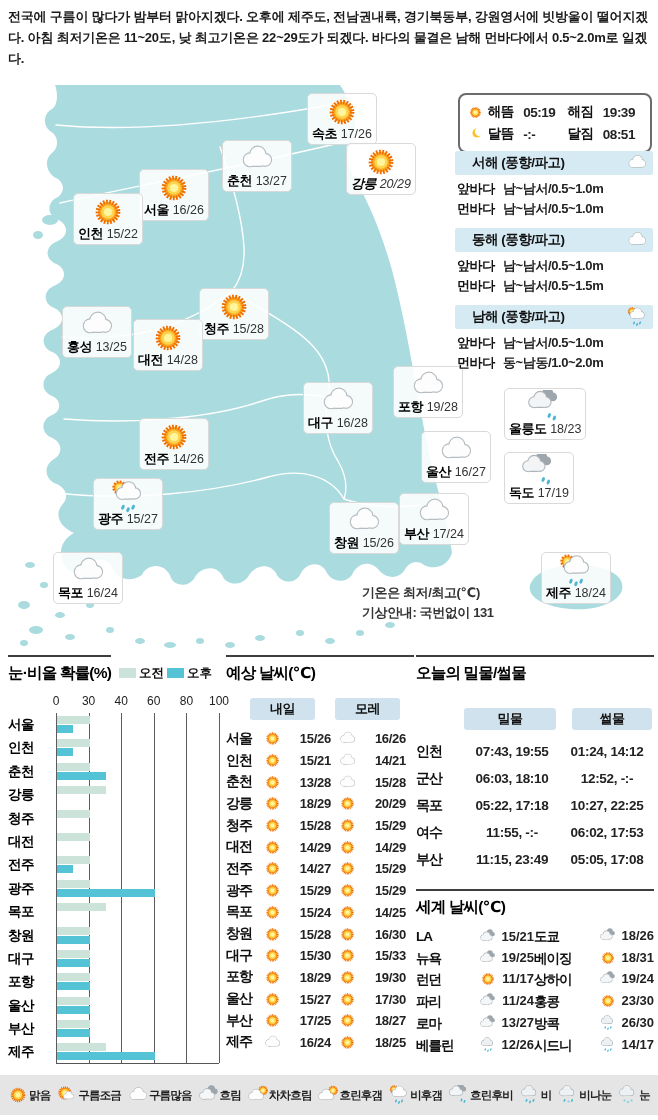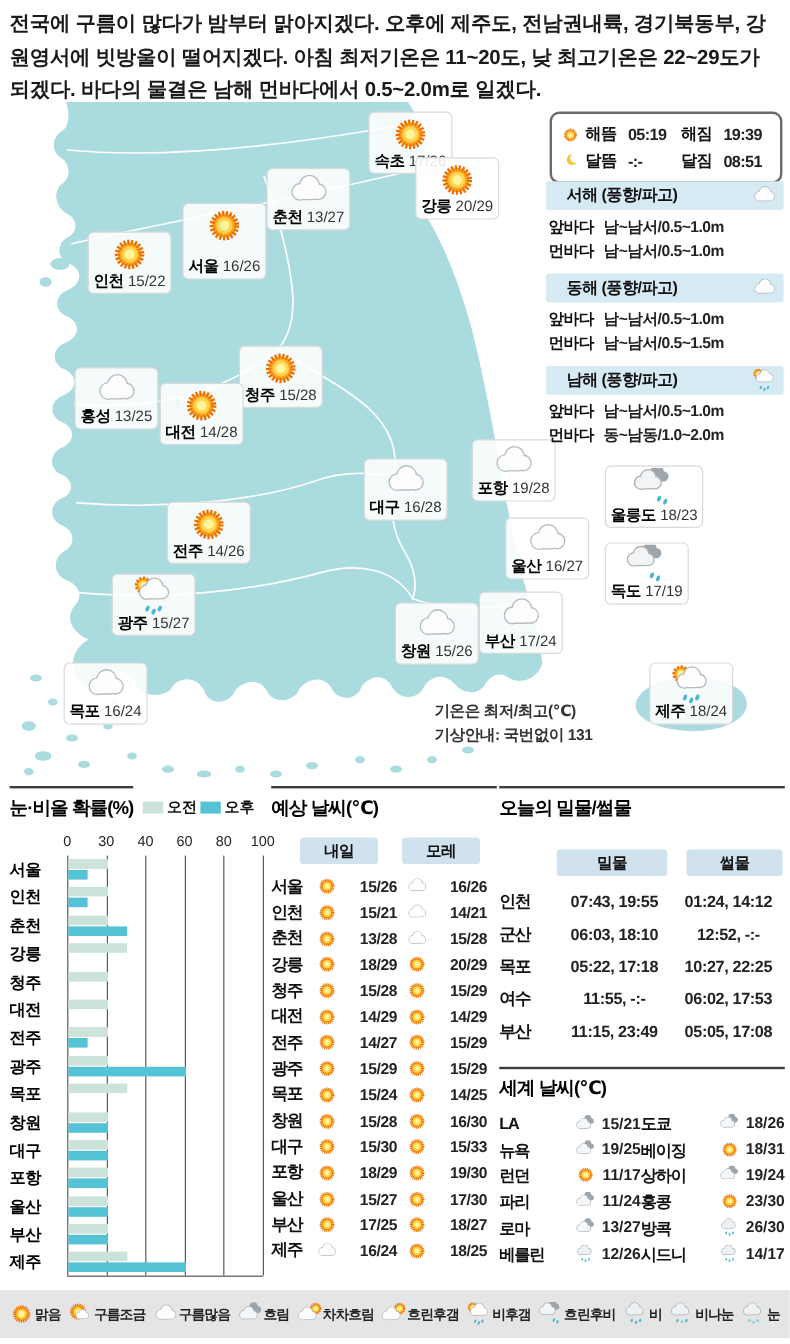--- a/index.html
+++ b/index.html
@@ -3,21 +3,21 @@
 <meta charset="utf-8">
 <style>
   * { margin:0; padding:0; box-sizing:border-box; }
   html,body { background:#fff; }
   body {
     position:relative; width:658px; height:1120px; overflow:hidden;
     font-family:"Liberation Sans","DejaVu Sans",sans-serif; color:#111;
   }
   
   .intro { position:absolute; left:8px; top:6px; width:644px;
-    font-size:17px; font-weight:bold; color:#1a1a1a; line-height:1.62; letter-spacing:-0.2px; }
+    font-size:13px; font-weight:bold; color:#1a1a1a; line-height:1.62; letter-spacing:-0.2px; }
   
   .map-wrap { position:absolute; left:0; top:85px; width:658px; height:570px; }
   .map-wrap svg.basemap { position:absolute; left:0; top:0; }
   .mlabel { position:absolute; display:flex; flex-direction:column; align-items:center;
     background:rgba(255,255,255,.88); border:1px solid #d9d9d9; border-radius:5px;
     padding:1px 4px 2px; line-height:1.1; }
   .mtext { font-size:13px; white-space:nowrap; margin-top:-2px; }
   .mtext b { font-weight:bold; color:#000; letter-spacing:-0.5px; }
   .mtext span { font-size:12.5px; color:#333; }
   .sunmoon { position:absolute; left:458px; top:8px; width:194px;
@@ -164,29 +164,29 @@
           </g>
           <g fill="#fdfdfd">
             <circle cx="12" cy="21" r="7.5"></circle>
             <circle cx="21" cy="14.5" r="9"></circle>
             <circle cx="29.5" cy="21" r="7"></circle>
             <rect x="11" y="16" width="19.5" height="12" rx="6"></rect>
           </g>
         </svg>
         <div class="mtext"><b>춘천</b> <span>13/27</span></div>
       </div>
-      <div class="mlabel" style="left: 346px; top: 46px;">
+      <div class="mlabel" style="left: 346px; top: 58px; font-style: italic;">
         <svg width="34" height="34" viewBox="0 0 40 40">
           <circle cx="20" cy="20" r="12" fill="#f9a825" stroke="#ef6c00" stroke-width="5.04" stroke-dasharray="2 1.6"></circle>
           <circle cx="20" cy="20" r="7.92" fill="#ffd54f"></circle>
           <circle cx="20" cy="20" r="4.800000000000001" fill="#fff59d"></circle>
         </svg>
         <div class="mtext"><b>강릉</b> <span>20/29</span></div>
       </div>
-      <div class="mlabel" style="left: 152px; top: 84px; gap: 12px;">
+      <div class="mlabel" style="left: 139px; top: 84px;">
         <svg width="34" height="34" viewBox="0 0 40 40">
           <circle cx="20" cy="20" r="12" fill="#f9a825" stroke="#ef6c00" stroke-width="5.04" stroke-dasharray="2 1.6"></circle>
           <circle cx="20" cy="20" r="7.92" fill="#ffd54f"></circle>
           <circle cx="20" cy="20" r="4.800000000000001" fill="#fff59d"></circle>
         </svg>
         <div class="mtext"><b>서울</b> <span>16/26</span></div>
       </div>
       <div class="mlabel" style="left: 73px; top: 108px;">
         <svg width="34" height="34" viewBox="0 0 40 40">
           <circle cx="20" cy="20" r="12" fill="#f9a825" stroke="#ef6c00" stroke-width="5.04" stroke-dasharray="2 1.6"></circle>

